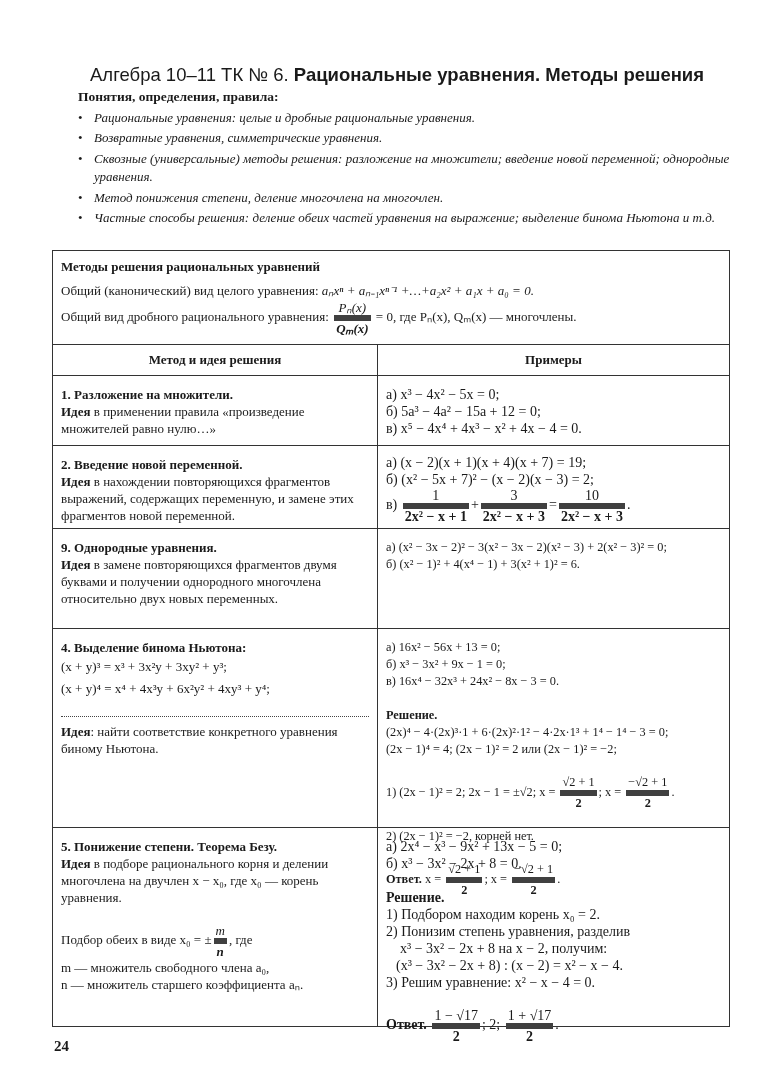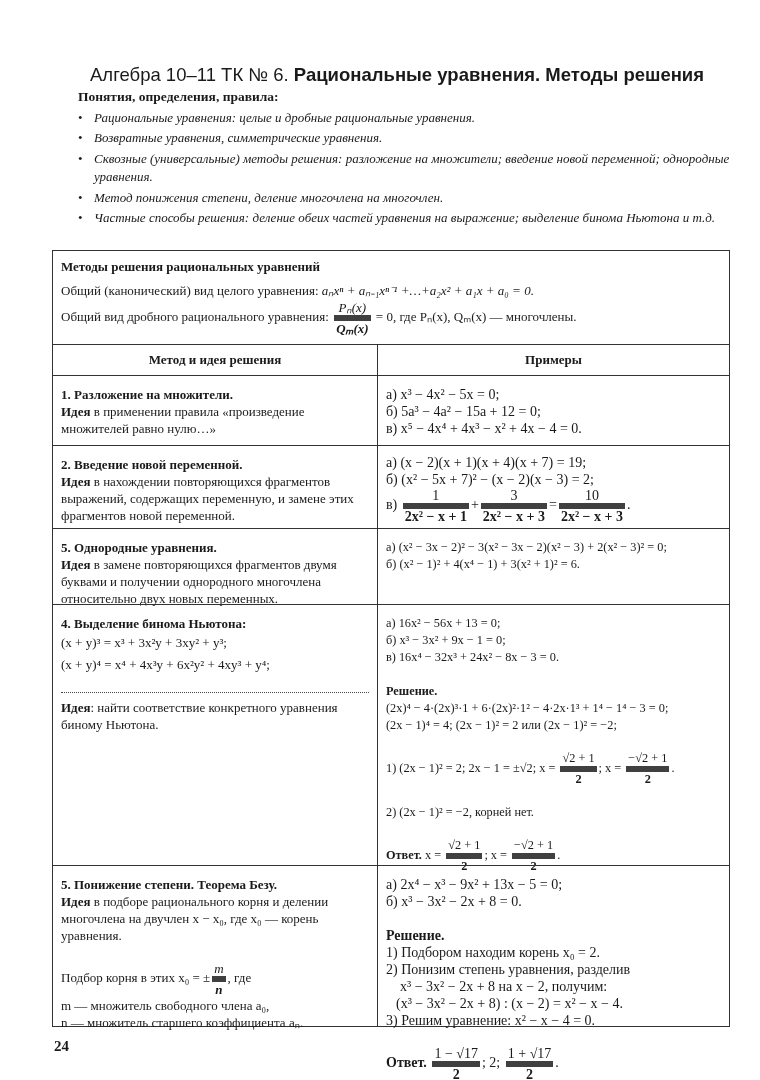--- a/index.html
+++ b/index.html
@@ -105,30 +105,30 @@
       <span class="row-line">б) (x² − 5x + 7)² − (x − 2)(x − 3) = 2;</span>
       <span class="row-line">
         <span>в)</span>
         <span class="frac"><span class="n">1</span><span class="d">2x² − x + 1</span></span>+<span class="frac"><span class="n">3</span><span class="d">2x² − x + 3</span></span>=<span class="frac"><span class="n">10</span><span class="d">2x² − x + 3</span></span>.
       </span>
     </div>
   </div>
 
   <div class="sec" style="top:277px;height:84px;">
     <div class="cell-l">
-      <div class="b">5. Однородные уравнения.</div>
+      <div class="b">9. Однородные уравнения.</div>
       <div><span class="b">Идея</span><span> в замене повторяющихся фрагментов двумя буквами и получении однородного многочлена относительно двух новых переменных.</span></div>
     </div>
     <div class="cell-r" style="font-size:12.3px;">
       <span class="row-line">а) (x² − 3x − 2)² − 3(x² − 3x − 2)(x² − 3) + 2(x² − 3)² = 0;</span>
       <span class="row-line">б) (x² − 1)² + 4(x⁴ − 1) + 3(x² + 1)² = 6.</span>
     </div>
   </div>
 
-  <div class="sec" style="top:353px;height:220px;">
+  <div class="sec" style="top:377px;height:220px;">
     <div class="cell-l">
       <div class="b">4. Выделение бинома Ньютона:</div>
       <div class="row-line" style="line-height:22px;">(x + y)³ = x³ + 3x²y + 3xy² + y³;</div>
       <div class="row-line" style="line-height:22px;">(x + y)⁴ = x⁴ + 4x³y + 6x²y² + 4xy³ + y⁴;</div>
       <div class="dots"></div>
       <div><span class="b">Идея</span><span>: найти соответствие конкретного уравнения биному Ньютона.</span></div>
     </div>
     <div class="cell-r" style="font-size:12.3px;">
       <span class="row-line">а) 16x² − 56x + 13 = 0;</span>
       <span class="row-line">б) x³ − 3x² + 9x − 1 = 0;</span>
@@ -144,26 +144,26 @@
       <span class="row-line sp">2) (2x − 1)² = −2, корней нет.</span>
       <span class="row-line sp">
         <span class="b">Ответ.</span>
         <span>x =</span>
         <span class="frac"><span class="n">√2 + 1</span><span class="d">2</span></span><span>;   x =</span>
         <span class="frac"><span class="n">−√2 + 1</span><span class="d">2</span></span>.
       </span>
     </div>
   </div>
 
-  <div class="sec" style="top:614px;height:191px;">
+  <div class="sec" style="top:576px;height:191px;">
     <div class="cell-l">
       <div class="b">5. Понижение степени. Теорема Безу.</div>
       <div><span class="b">Идея</span><span> в подборе рационального корня и делении многочлена на двучлен x − x₀, где x₀ — корень уравнения.</span></div>
       <div class="sp">
-        <span>Подбор корня в этих x₀ = ±</span><span class="frac m"><span class="n">m</span><span class="d">n</span></span><span>, где</span>
+        <span>Подбор обеих в виде x₀ = ±</span><span class="frac m"><span class="n">m</span><span class="d">n</span></span><span>, где</span>
       </div>
       <div>m — множитель свободного члена a₀,</div>
       <div>n — множитель старшего коэффициента aₙ.</div>
     </div>
     <div class="cell-r">
       <span class="row-line">а) 2x⁴ − x³ − 9x² + 13x − 5 = 0;</span>
       <span class="row-line">б) x³ − 3x² − 2x + 8 = 0.</span>
       <span class="row-line b sp">Решение.</span>
       <span class="row-line">1) Подбором находим корень x₀ = 2.</span>
       <span class="row-line">2) Понизим степень уравнения, разделив</span>

